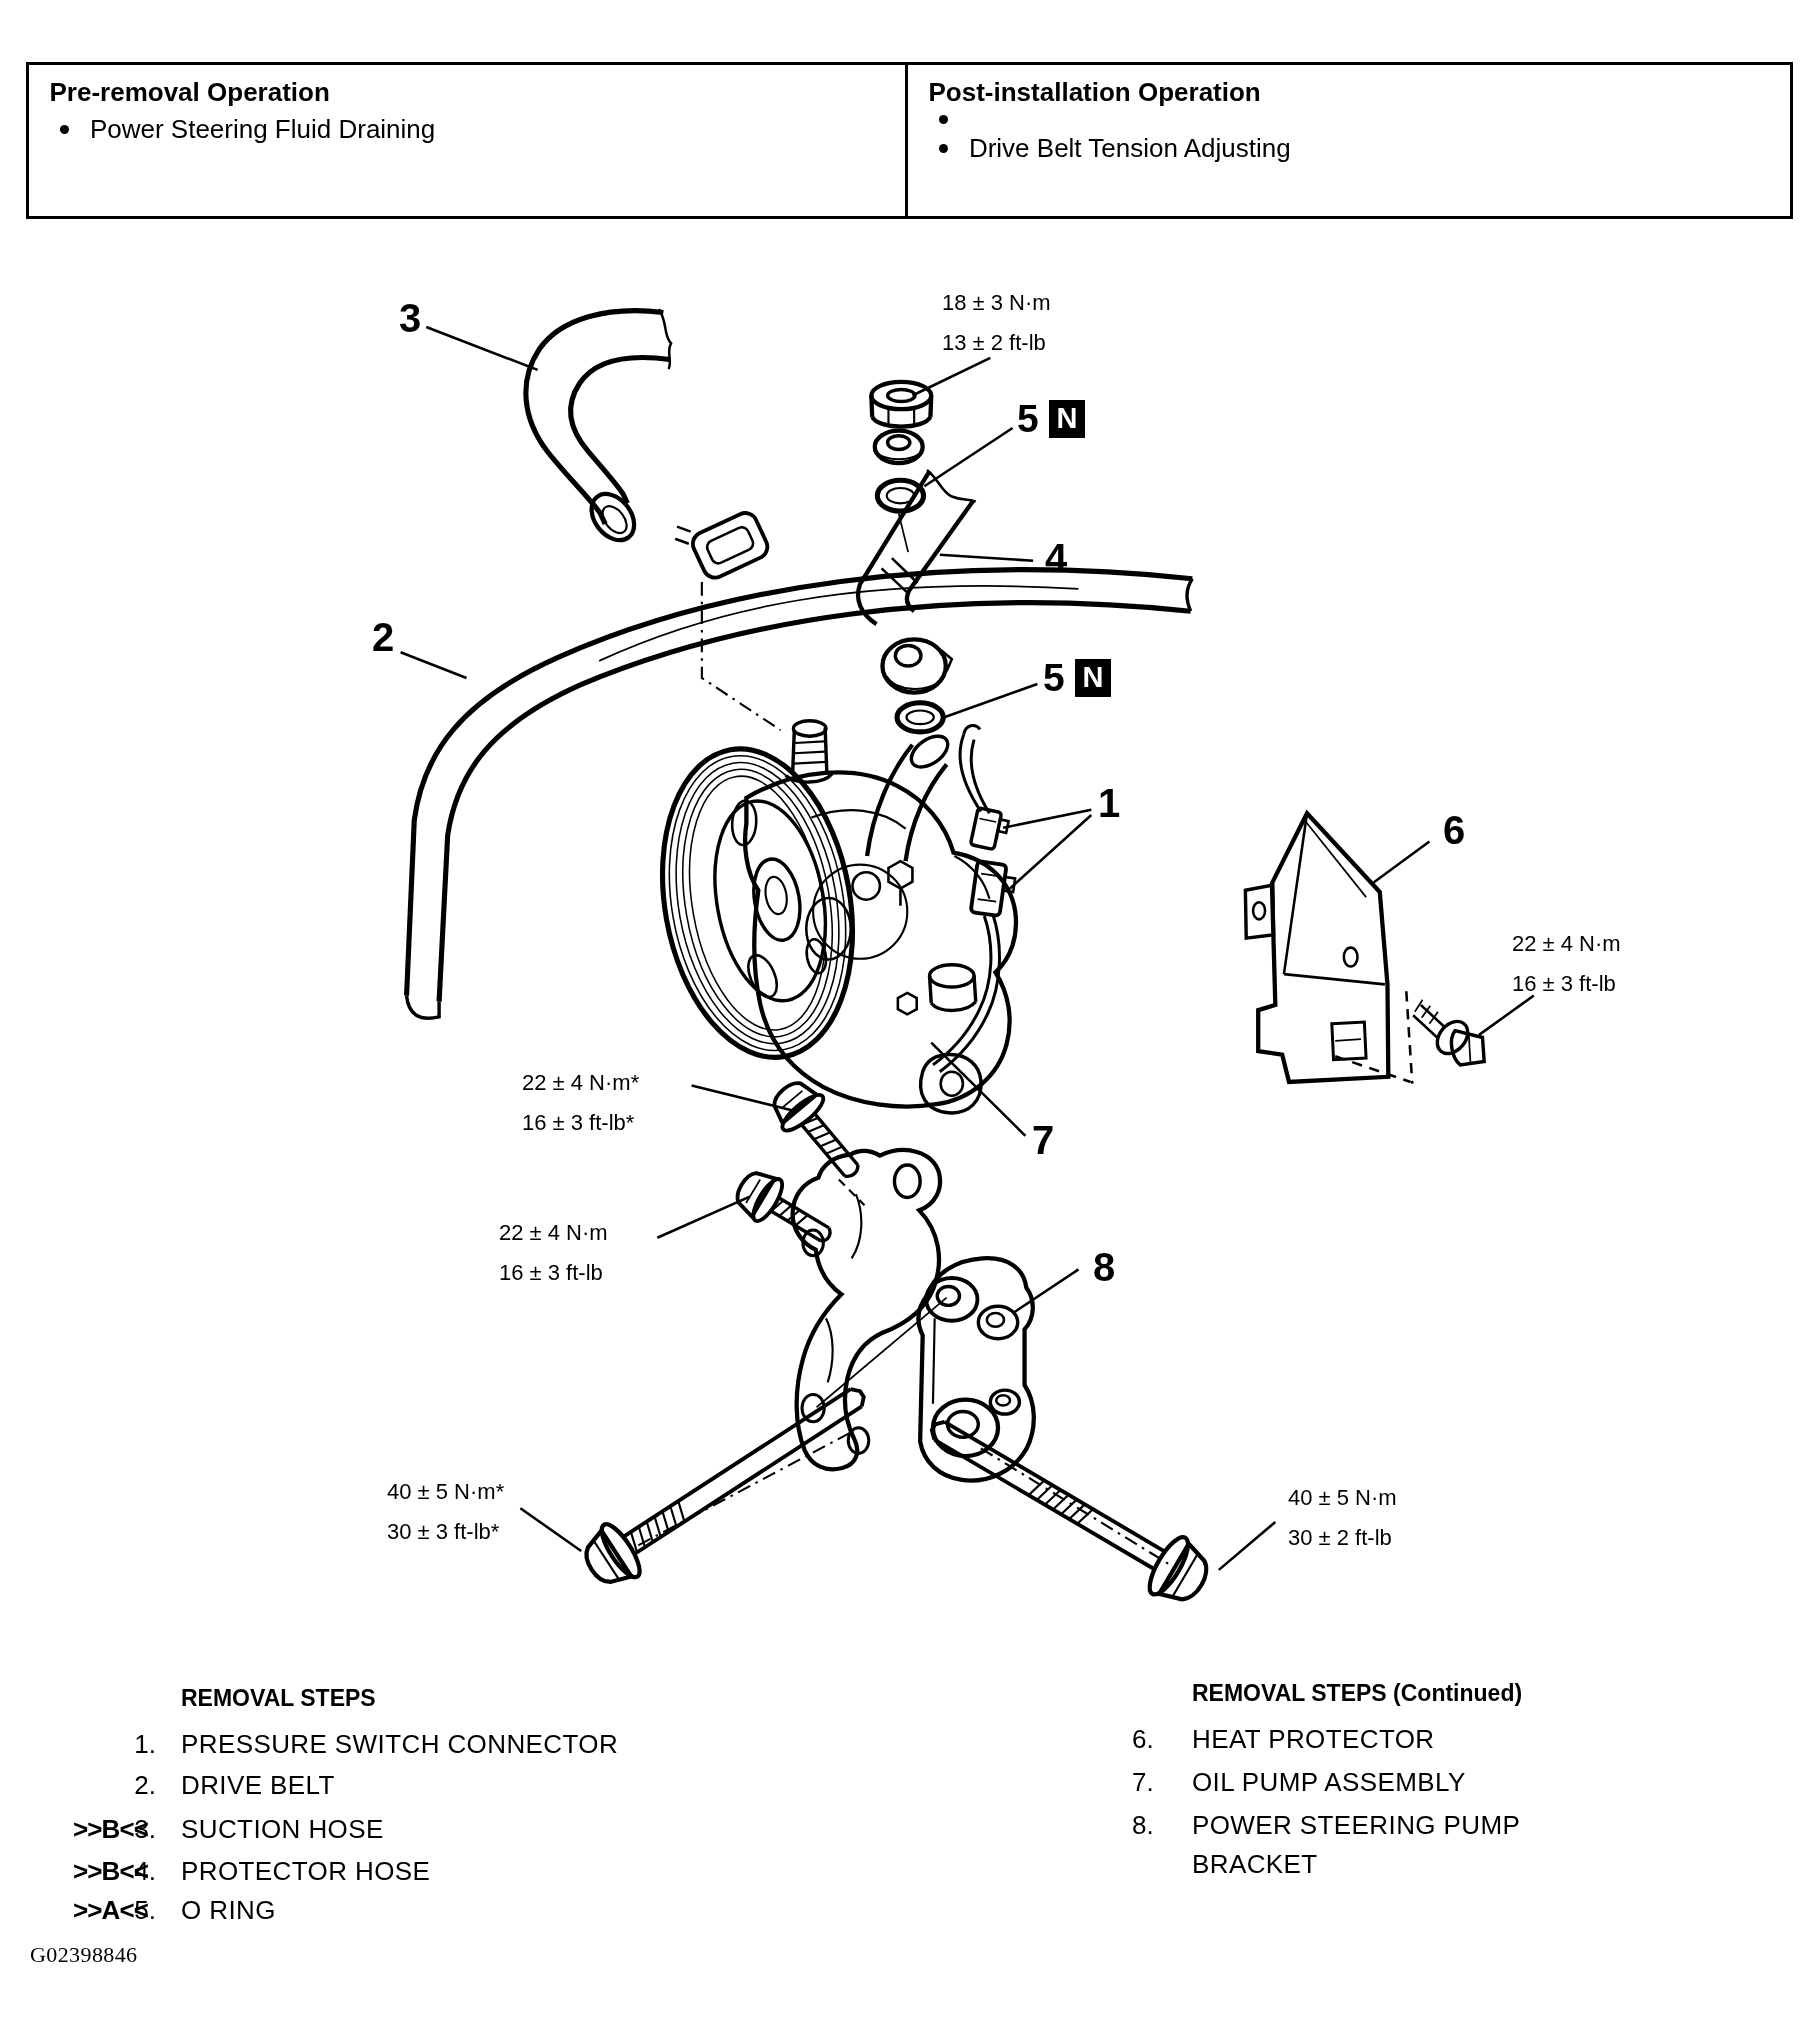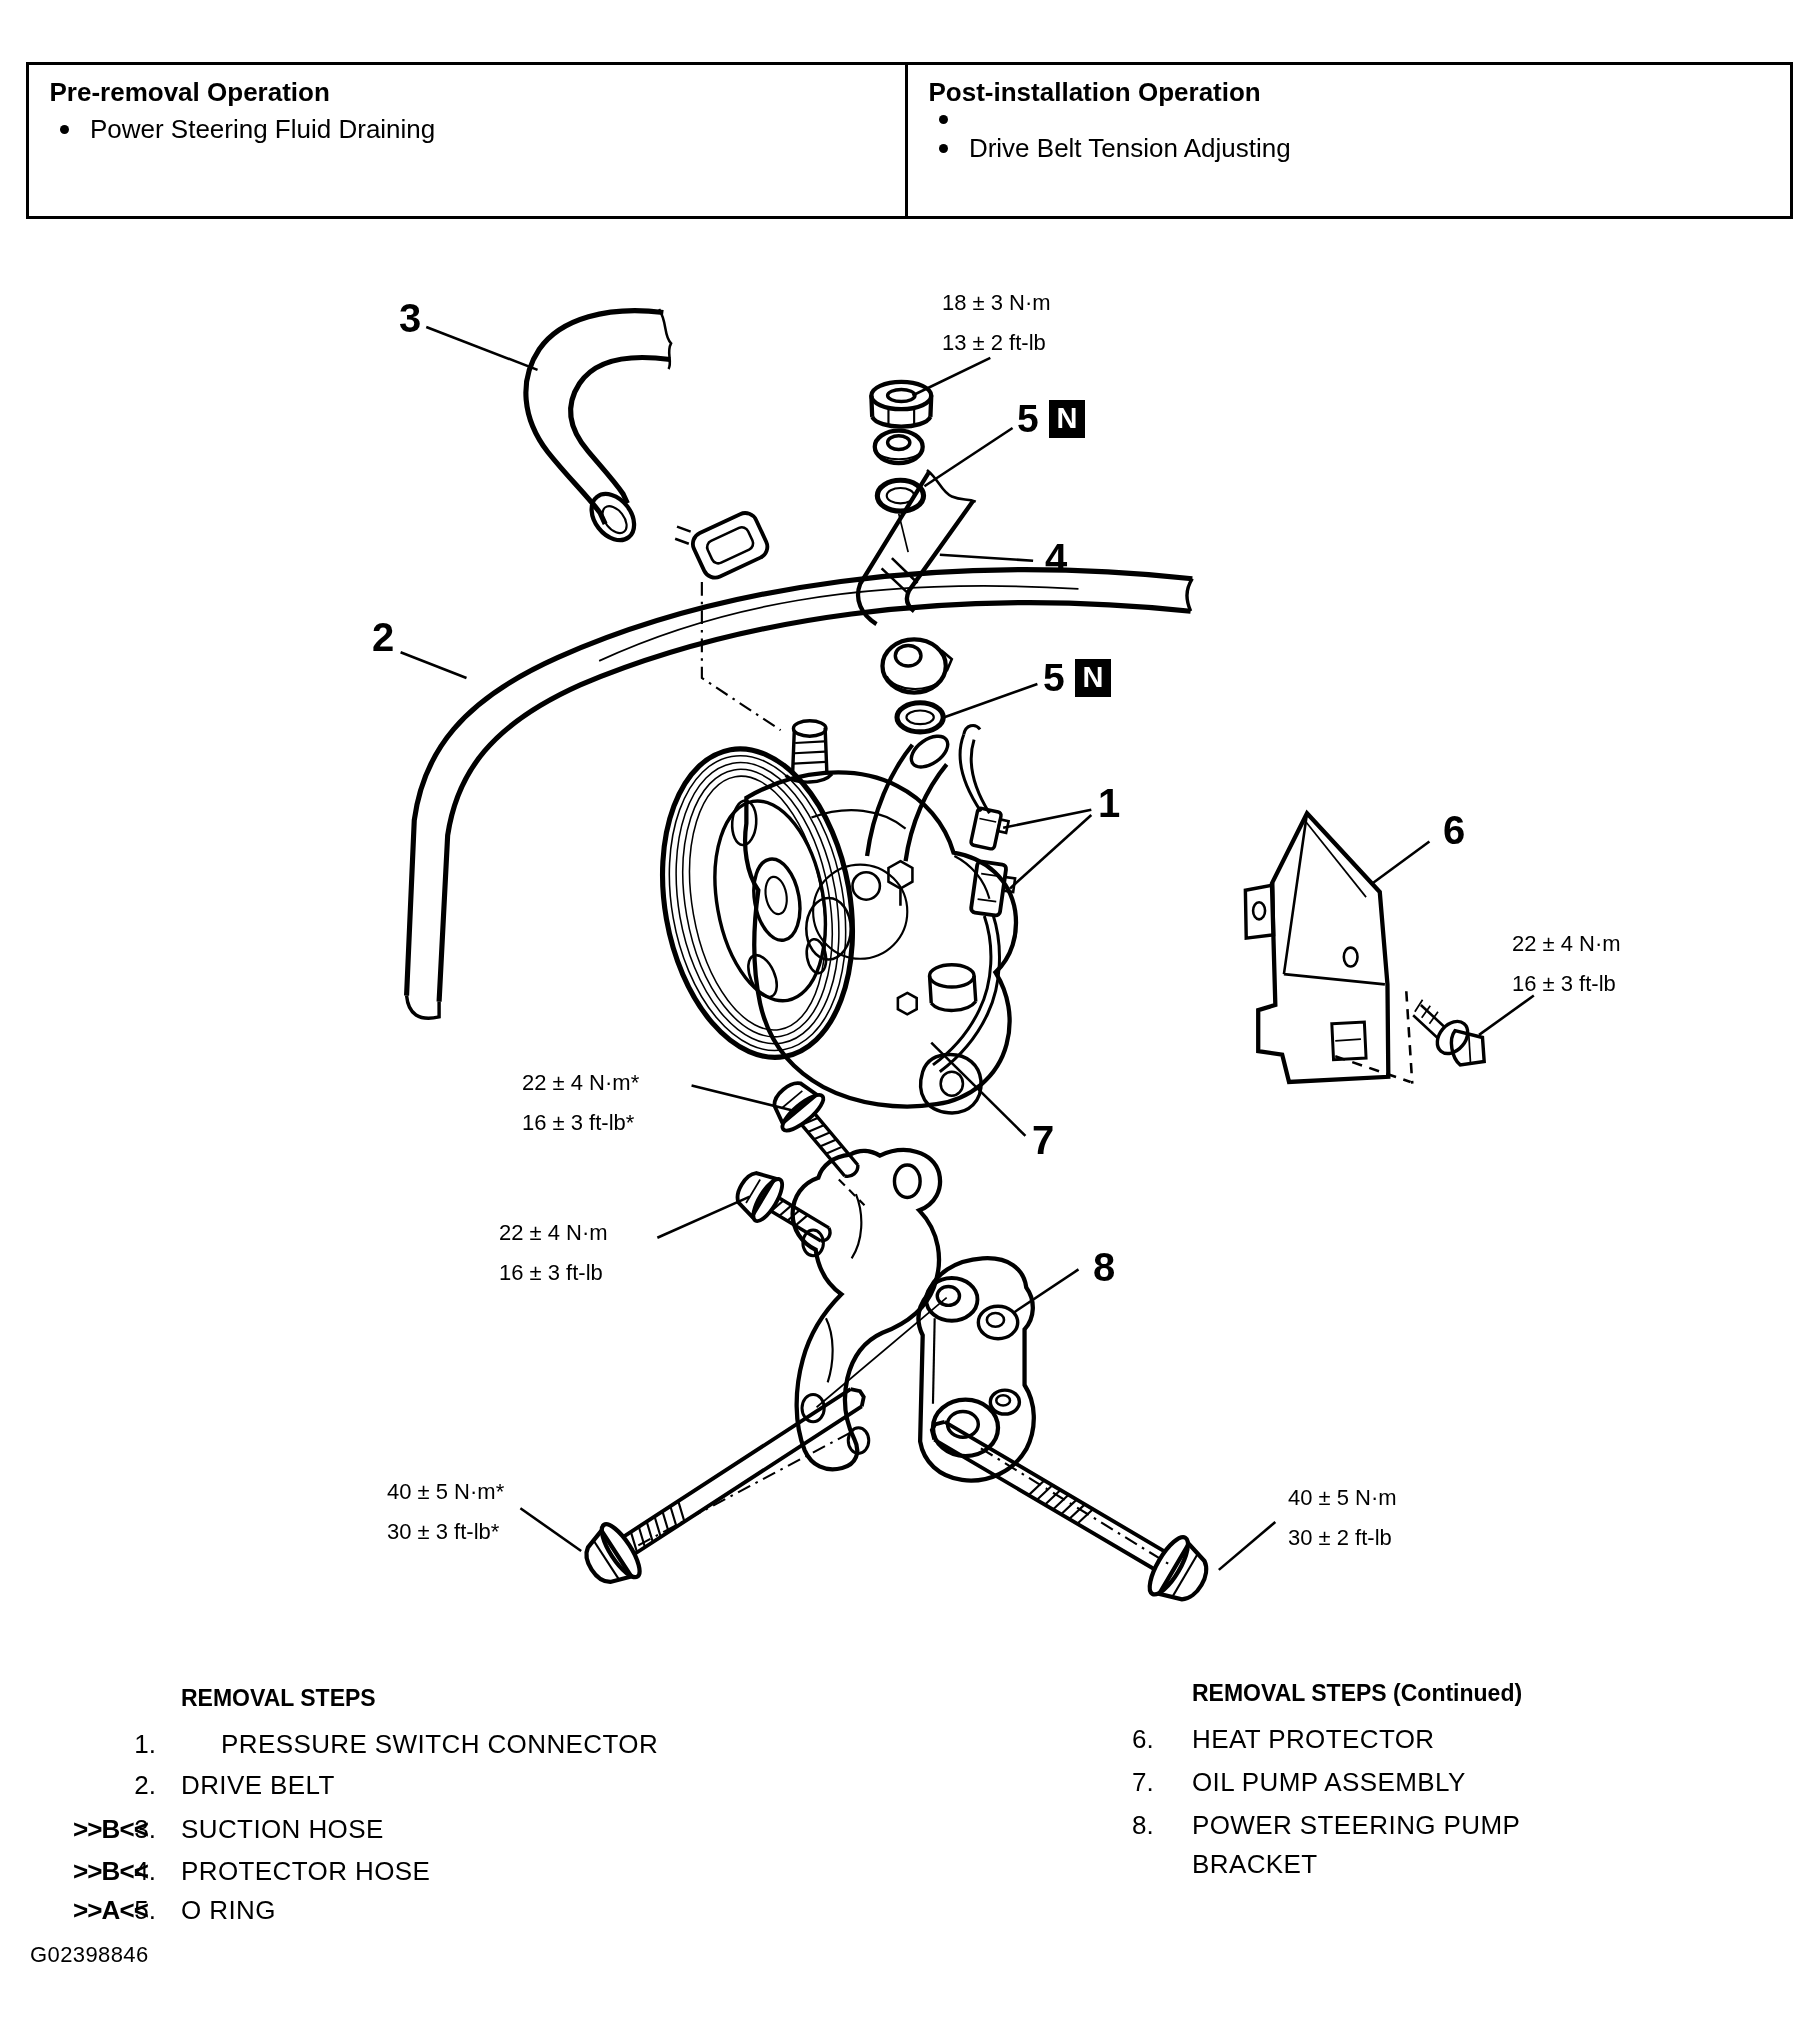--- a/index.html
+++ b/index.html
@@ -19,21 +19,21 @@
   .callout{font-size:40px;font-weight:bold;transform:translate(-50%,-50%);line-height:40px;}
   .callout5{display:flex;align-items:center;}
   .callout5 .num{font-size:39px;font-weight:bold;line-height:39px;}
   .nbox{width:36px;height:38px;background:#000;color:#fff;font-size:29px;font-weight:bold;
         display:flex;align-items:center;justify-content:center;margin-left:10.3px;}
   
   .legend-title{font-size:23px;font-weight:bold;white-space:nowrap;}
   .legend-num{font-size:26px;white-space:nowrap;}
   .legend-label{font-size:26px;white-space:nowrap;letter-spacing:0.4px;}
   .legend-marker{font-size:26px;font-weight:bold;white-space:nowrap;letter-spacing:-0.9px;}
-  .figid{font-size:22px;letter-spacing:0.4px;}
+  .figid{font-size:22px;letter-spacing:0.4px;font-family:Liberation Serif, serif;}
   svg{position:absolute;left:0;top:0;}
   .ln{stroke:#000;fill:none;}
 </style>
 </head>
 <body>
 
 <svg width="1818" height="2027" viewBox="0 0 2124 2368">
 
   <g class="ln" stroke-width="3">
     <path d="M498 382 L628 432"></path>
@@ -303,21 +303,21 @@
   <span class="nbox">N</span>
 </div>
 <div class="abs callout5" style="left:1043px;top:658px;">
   <span class="num">5</span>
   <span class="nbox">N</span>
 </div>
 
 <div class="abs legend-title" style="left:181px;top:1685px;">REMOVAL STEPS</div>
 
 <div class="abs legend-num" style="left:120px;top:1729px;width:36px;text-align:right;">1.</div>
-<div class="abs legend-label" style="left:181px;top:1729px;margin-left:40px;">PRESSURE SWITCH CONNECTOR</div>
+<div class="abs legend-label" style="left:181px;top:1729px;">PRESSURE SWITCH CONNECTOR</div>
 
 <div class="abs legend-num" style="left:120px;top:1770px;width:36px;text-align:right;">2.</div>
 <div class="abs legend-label" style="left:181px;top:1770px;">DRIVE BELT</div>
 
 <div class="abs legend-marker" style="left:73px;top:1814px;">&gt;&gt;B&lt;&lt;</div>
 <div class="abs legend-num" style="left:120px;top:1814px;width:36px;text-align:right;">3.</div>
 <div class="abs legend-label" style="left:181px;top:1814px;">SUCTION HOSE</div>
 
 <div class="abs legend-marker" style="left:73px;top:1856px;">&gt;&gt;B&lt;&lt;</div>
 <div class="abs legend-num" style="left:120px;top:1856px;width:36px;text-align:right;">4.</div>

